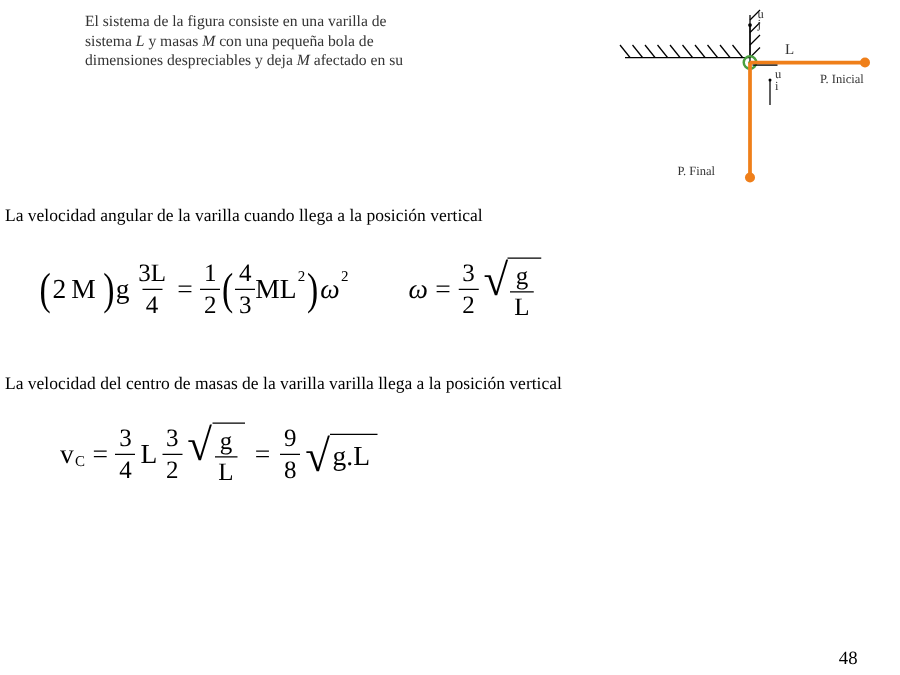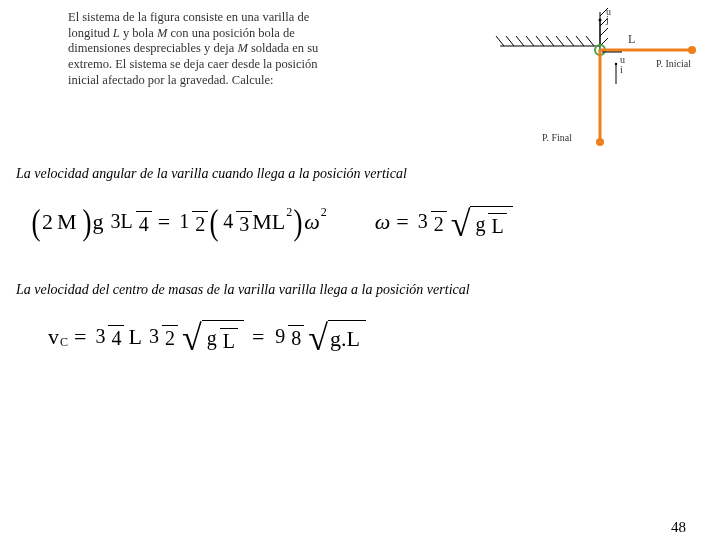--- a/index.html
+++ b/index.html
@@ -33,35 +33,34 @@
     width: 240px;
     height: 140px;
   }
   .diagram-label {
     position: absolute;
     font-size: 10px;
     color: #333;
   }
   .subhead {
     font-size: 14px;
-    margin-left: 16px;
-    font-style: italic;
+    margin-left: 4px;
   }
   .eq-row {
     display: flex;
     align-items: center;
     gap: 48px;
     margin-left: 30px;
     margin-top: 24px;
   }
   
   .eq { display: inline-flex; align-items: center; font-size: 22px; }
   .eq .sp { display:inline-block; width:4px; }
   .paren { font-size: 36px; line-height: 0.8; display:inline-block; transform: scaleX(0.75); }
-  .frac { display:inline-flex; align-items:center; font-size:20px; line-height:1; }
+  .frac { display:inline-flex; flex-direction: column; align-items:center; font-size:20px; line-height:1; }
   .frac .num { padding: 0 3px 2px 3px; }
   .frac .den { padding: 2px 3px 0 3px; border-top: 1.5px solid #000; }
   .sup { font-size: 12px; position: relative; top: -10px; margin-left:1px; }
   .sub { font-size: 12px; position: relative; top: 6px; margin-left:1px; }
   .sqrt {
     display:inline-flex; align-items:stretch;
   }
   .sqrt .rad {
     font-size: 36px; line-height: 0.9; display:inline-block; position:relative; top:2px;
   }
@@ -75,24 +74,23 @@
     right: 34px;
     font-size: 15px;
   }
 </style>
 </head>
 <body>
 
 <div class="top-area">
   <div class="problem-text">
     <span>El sistema de la figura consiste en una varilla de</span><br>
-    <span>longitud </span><span class="it">L</span><span> y bola </span><span class="it">M</span><span> con una posición bola de</span><br>
-    <span>dimensiones despreciables y deja </span><span class="it">M</span><span> soldada en su</span><br>
-    <span>extremo. El sistema se deja caer desde la posición</span><br>
-    <span>inicial afectado por la gravedad. Calcule:</span>
+    <span>sistema </span><span class="it">L</span><span> y masas </span><span class="it">M</span><span> con una pequeña bola de</span><br>
+    <span>dimensiones despreciables y deja </span><span class="it">M</span><span> afectado en su</span><br>
+    <br>
   </div>
 
   <div class="diagram">
     <svg viewBox="0 0 240 160" width="240" height="160">
 
       <g stroke="#000" stroke-width="1">
         <line x1="30" y1="40" x2="130" y2="40"></line>
         <line x1="34" y1="40" x2="26" y2="30"></line>
         <line x1="44" y1="40" x2="36" y2="30"></line>
         <line x1="54" y1="40" x2="46" y2="30"></line>

